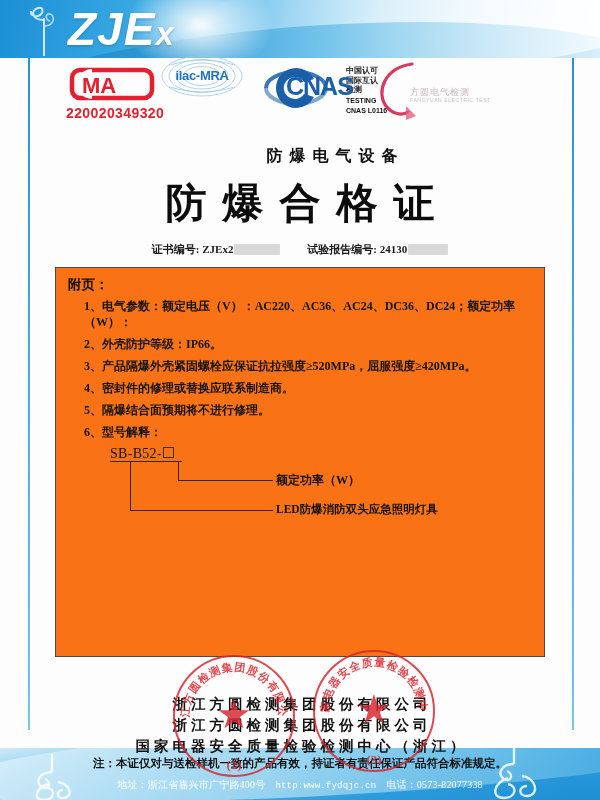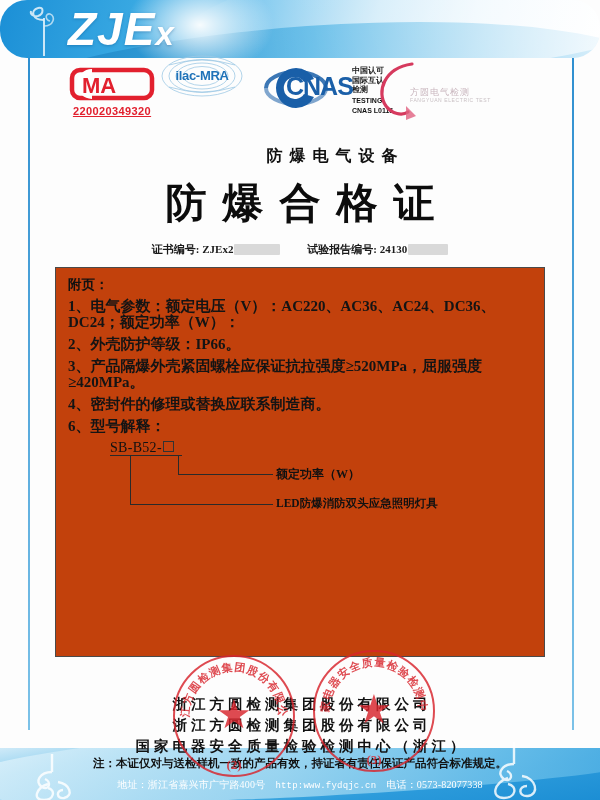--- a/index.html
+++ b/index.html
@@ -14,21 +14,20 @@
     position:absolute;inset:0;
     background:#fdfdfd;
   }
 
   
   .banner{
     position:absolute;left:0;top:0;width:600px;height:58px;
     background:
       linear-gradient(105deg,#1b8fd6 0%,#38a8e2 22%,#7fc9ef 45%,#c9e8f8 62%,#eaf6fd 78%,#ffffff 100%);
     overflow:hidden;
-    border-radius:27px;
   }
   .banner .wave1{
     position:absolute;left:-40px;top:26px;width:700px;height:90px;
     background:linear-gradient(100deg,#0f78bd,#46b0e4 50%,#bfe4f7 85%,#ffffff);
     border-radius:50% 50% 45% 45%/80% 80% 20% 20%;
     transform:rotate(-4deg);
     opacity:.95;
   }
   .banner .wave2{
     position:absolute;left:180px;top:-50px;width:560px;height:120px;
@@ -59,41 +58,41 @@
     background:linear-gradient(#2f8fd0,#7cc2e8);}
   .rule-right{position:absolute;left:572px;top:58px;width:2px;height:672px;
     background:linear-gradient(#2f8fd0,#7cc2e8);}
 
   
   .logos{position:absolute;left:0;top:60px;width:600px;height:70px;}
   .cma{position:absolute;left:66px;top:4px;width:92px;text-align:center;}
   .cma svg{display:block;margin:0 auto;}
   .cma .cmanum{
     font-family:"Liberation Sans", sans-serif;
-    font-size:11px;font-weight:bold;color:#e2202e;letter-spacing:.4px;margin-top:1px;text-decoration:underline;
+    font-size:14px;font-weight:bold;color:#e2202e;letter-spacing:.4px;margin-top:1px;
   }
   .ilac{position:absolute;left:158px;top:8px;width:88px;text-align:center;}
   .ilac .ilac-txt{
     position:relative;
     font-family:"Liberation Sans", sans-serif;
     font-size:13px;font-weight:bold;color:#1f72b8;letter-spacing:-.3px;
   }
   .ilac .ring{
     position:absolute;left:50%;top:50%;transform:translate(-50%,-50%);
   }
   .cnas{position:absolute;left:248px;top:4px;height:60px;}
   .cnas .mark{position:relative;width:96px;height:48px;float:left;}
   .cnas .ctext{
     position:absolute;left:18px;top:8px;
     font-family:"Liberation Sans", sans-serif;
     font-size:25px;font-weight:bold;color:#1a5fa8;letter-spacing:-1px;
     z-index:2;
     padding-left:20px;
   }
-  .cnas .cn-side{float:left;margin-left:8px;margin-top:2px;}
+  .cnas .cn-side{float:left;margin-left:2px;margin-top:2px;}
   .cnas .cn-side .cn{
     font-family:"Liberation Sans", sans-serif;
     font-size:8px;color:#1a1a1a;line-height:9.5px;font-weight:bold;
   }
   .cnas .cn-side .en{
     font-family:"Liberation Sans", sans-serif;
     font-size:7px;color:#111;line-height:8.5px;font-weight:bold;margin-top:2px;
   }
   .fylogo{position:absolute;left:372px;top:58px;width:120px;height:72px;}
   .fylogo .fytext{
@@ -128,30 +127,30 @@
   .numline .redact{
     display:inline-block;vertical-align:-2px;
     width:46px;height:11px;background:#d9d9d9;margin-left:1px;
     border-radius:1px;
   }
   .numline .redact.short{width:40px;}
 
   
   .box{
     position:absolute;left:55px;top:267px;width:490px;height:390px;
-    border:1.2px solid #4a4a4a;background:#c2410c;
+    border:1.2px solid #4a4a4a;background:#f97316;
     box-sizing:border-box;
     padding:8px 12px 0 12px;
   }
   .box .fuye{
     font-size:13.5px;font-weight:bold;color:#111;margin:0 0 4px 0;
   }
   .box p{
-    margin:0 0 6px 0;
-    font-size:15px;color:#141414;line-height:16px;
+    margin:0 0 6px 16px;
+    font-size:12px;color:#141414;line-height:16px;
     font-weight:bold;
   }
   .box p.cont{margin-left:0;}
 
   
   .model{
     position:relative;height:90px;margin-top:6px;
   }
   .model .code{
     position:absolute;left:42px;top:0;
@@ -312,20 +311,21 @@
     <span class="seg"><span>证书编号:</span> <span>ZJEx2</span><span class="redact"></span></span>
     <span class="seg"><span>试验报告编号:</span> <span>24130</span><span class="redact short"></span></span>
   </div>
 
   <div class="box">
     <div class="fuye">附页：</div>
     <p>1、电气参数：额定电压（V）：AC220、AC36、AC24、DC36、DC24；额定功率（W）：</p>
     <p>2、外壳防护等级：IP66。</p>
     <p>3、产品隔爆外壳紧固螺栓应保证抗拉强度≥520MPa，屈服强度≥420MPa。</p>
     <p>4、密封件的修理或替换应联系制造商。</p>
+    <p>5、隔爆结合面预期将不进行修理。</p>
     <p>6、型号解释：</p>
 
     <div class="model">
       <div class="code"><span>SB-B52-</span><span class="sq"></span></div>
       <div class="uline"></div>
       <div class="v1"></div>
       <div class="h1"></div>
       <div class="lbl1">额定功率（W）</div>
       <div class="v2"></div>
       <div class="h2"></div>

